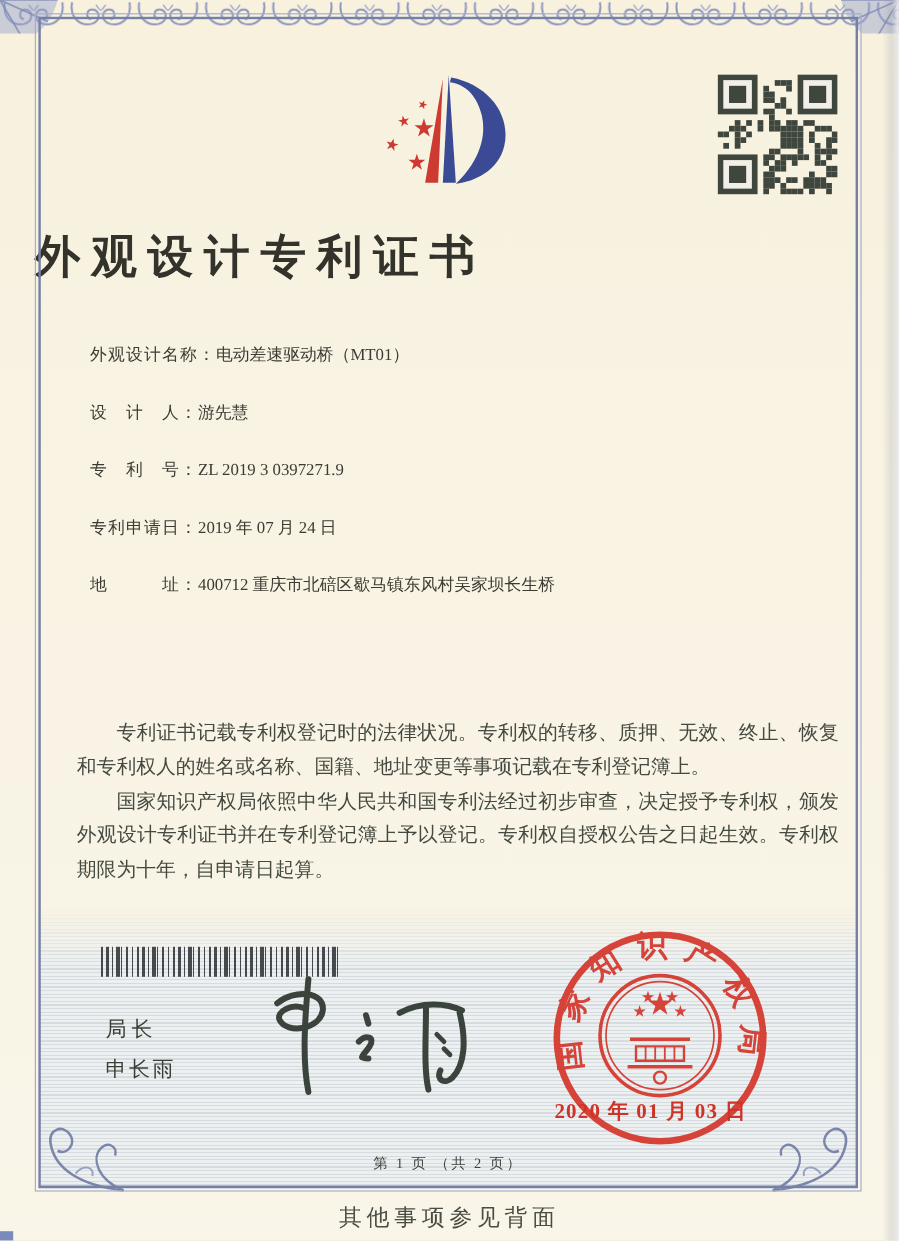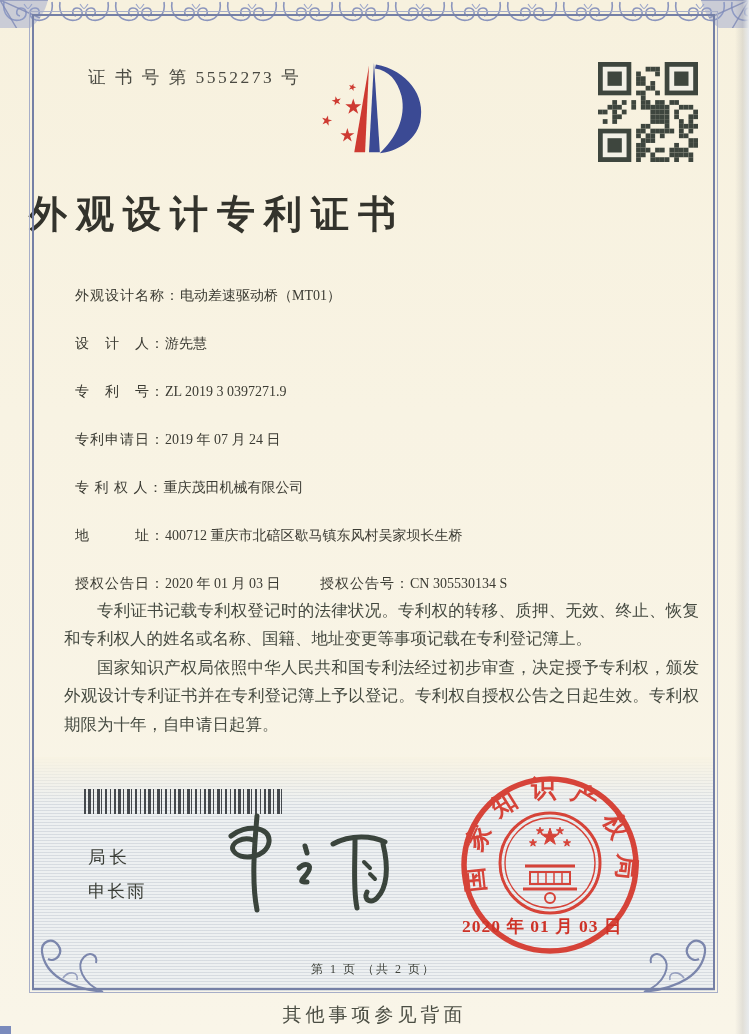--- a/index.html
+++ b/index.html
@@ -88,21 +88,20 @@
     <path d="M70,56 C34,52 12,38 9,16 C8,5 19,1 25,9 C31,17 23,27 15,23" fill="none" stroke="#7b86ac" stroke-width="2.2"></path>
     <path d="M70,56 C48,47 43,29 51,21 C57,15 65,19 63,27" fill="none" stroke="#7b86ac" stroke-width="2"></path>
     <path d="M30,42 C36,34 46,36 44,44" fill="none" stroke="#97a0bf" stroke-width="1.6"></path>
   </svg>
   <svg class="abs z2" style="right:35px;top:936px;transform:scaleX(-1)" width="72" height="58" viewBox="0 0 72 58">
     <path d="M70,56 C34,52 12,38 9,16 C8,5 19,1 25,9 C31,17 23,27 15,23" fill="none" stroke="#7b86ac" stroke-width="2.2"></path>
     <path d="M70,56 C48,47 43,29 51,21 C57,15 65,19 63,27" fill="none" stroke="#7b86ac" stroke-width="2"></path>
     <path d="M30,42 C36,34 46,36 44,44" fill="none" stroke="#97a0bf" stroke-width="1.6"></path>
   </svg>
 
-  <div class="abs z2 cert-number">证 书 号 第 5552273 号</div>
 
   <svg class="abs z2" style="left:303px;top:40px" width="135" height="126" viewBox="0 0 135 128">
     <path d="M73,25 C105,31 124,57 118,83 C113,104 93,113 77,115 C93,100 104,79 99,57 C95,41 86,31 72,29 Z" fill="#3b4a94"></path>
     <polygon points="71,23 66,114 77,114" fill="#3b4a94"></polygon>
     <polygon points="66,26 51,114 62,114" fill="#ce3a31"></polygon>
     <polygon fill="#ce3a31" points="50.24,44.20 50.24,47.10 53.00,48.00 50.24,48.90 50.24,51.80 48.53,49.45 45.76,50.35 47.47,48.00 45.76,45.65 48.53,46.55"></polygon>
     <polygon fill="#ce3a31" points="31.96,57.11 33.78,60.26 37.33,59.50 34.90,62.20 36.72,65.35 33.40,63.87 30.97,66.57 31.35,62.95 28.03,61.48 31.58,60.72"></polygon>
     <polygon fill="#ce3a31" points="50.00,59.50 51.91,65.37 58.08,65.37 53.09,69.00 55.00,74.88 50.00,71.25 45.00,74.88 46.91,69.00 41.92,65.37 48.09,65.37"></polygon>
     <polygon fill="#ce3a31" points="24.33,76.66 24.61,80.65 28.49,81.62 24.78,83.11 25.06,87.10 22.49,84.04 18.79,85.54 20.90,82.15 18.34,79.09 22.21,80.05"></polygon>
     <polygon fill="#ce3a31" points="44.00,89.50 45.68,94.68 51.13,94.68 46.72,97.89 48.41,103.07 44.00,99.86 39.59,103.07 41.28,97.89 36.87,94.68 42.32,94.68"></polygon>
@@ -252,28 +251,21 @@
     <div class="row">
       <span class="lbl">设　计　人：</span><span>游先慧</span>
     </div>
     <div class="row">
       <span class="lbl">专　利　号：</span><span>ZL 2019 3 0397271.9</span>
     </div>
     <div class="row">
       <span class="lbl">专利申请日：</span><span>2019 年 07 月 24 日</span>
     </div>
     <div class="row">
-      <span class="lbl">专 利 权 人：</span><span>重庆茂田机械有限公司</span>
-    </div>
-    <div class="row">
       <span class="lbl">地　　　址：</span><span>400712 重庆市北碚区歇马镇东风村吴家坝长生桥</span>
-    </div>
-    <div class="row">
-      <span class="lbl">授权公告日：</span><span>2020 年 01 月 03 日</span>
-      <span class="lbl pair2">授权公告号：</span><span>CN 305530134 S</span>
     </div>
   </div>
 
   <div class="abs z2 paras">
     <p>专利证书记载专利权登记时的法律状况。专利权的转移、质押、无效、终止、恢复和专利权人的姓名或名称、国籍、地址变更等事项记载在专利登记簿上。</p>
     <p>国家知识产权局依照中华人民共和国专利法经过初步审查，决定授予专利权，颁发外观设计专利证书并在专利登记簿上予以登记。专利权自授权公告之日起生效。专利权期限为十年，自申请日起算。</p>
   </div>
 
   <div class="abs z2 barcode"></div>
 

